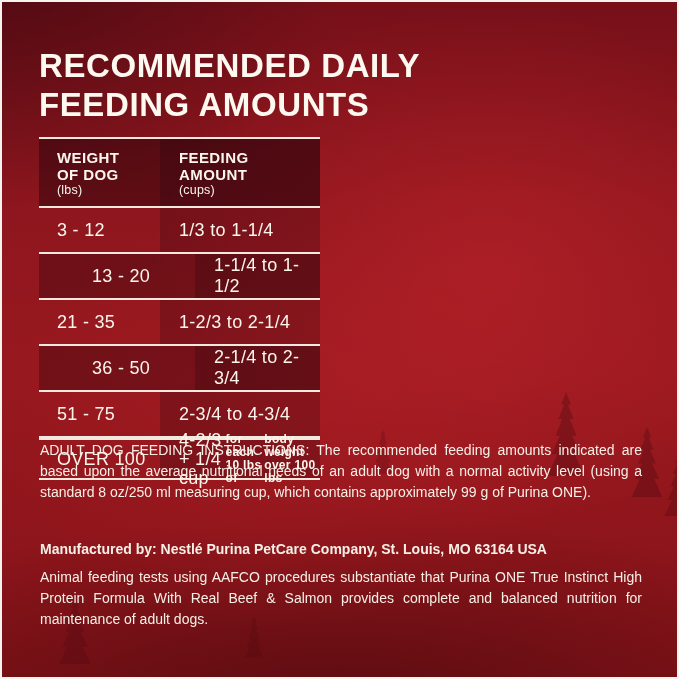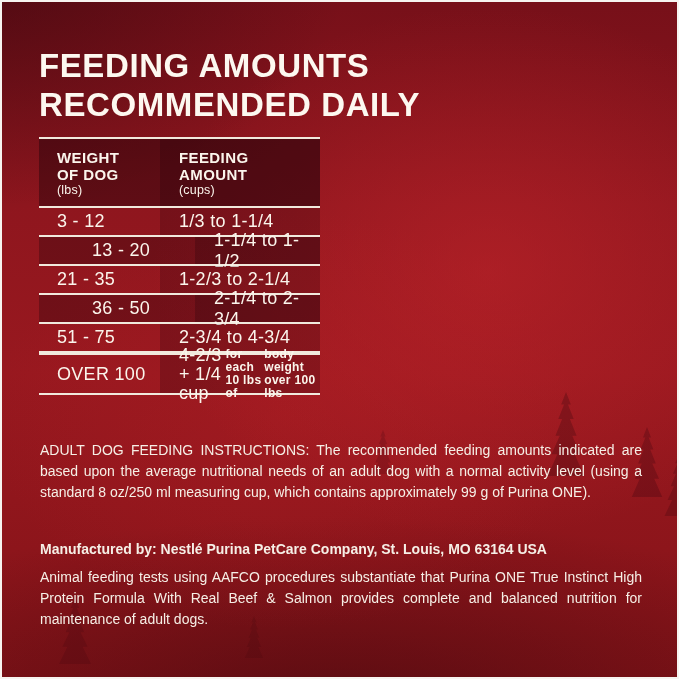--- a/index.html
+++ b/index.html
@@ -32,21 +32,21 @@
 
   .title {
     position:absolute; left:37px; top:44px;
     color:#fdf8f0; font-size:33px; font-weight:bold;
     line-height:39px; letter-spacing:0.6px;
   }
 
   
   .ftable { position:absolute; left:37px; top:135px; width:281px; color:#fbf5ec; }
   .sep    { height:2px; background:#f1e9dd; }
-  .trow   { display:flex; height:27px; font-size:18px; letter-spacing:0.3px; }
+  .trow   { display:flex; height:44px; font-size:18px; letter-spacing:0.3px; }
   .trow .c1 { width:121px; display:flex; align-items:center; padding-left:18px; box-sizing:border-box; }
   .trow .c2 { flex:1; display:flex; align-items:center; padding-left:19px; box-sizing:border-box;
               background:rgba(25,0,9,0.22); }
   .trow.dark { background:rgba(28,0,10,0.30);padding-left:35px; }
   .thead  { height:67px; background:rgba(22,0,8,0.40);justify-content:space-between; }
   .thead .c1, .thead .c2 { flex-direction:column; align-items:flex-start; justify-content:center; }
   .h-line { font-weight:bold; font-size:15px; line-height:17px; letter-spacing:0.4px; }
   .h-unit { font-size:12.5px; letter-spacing:0.2px; }
   .trow.tall { height:38px; }
   .c2-multi { flex-direction:row; align-items:flex-start; justify-content:flex-end; }
@@ -69,22 +69,22 @@
 <div class="canvas">
 
   <div class="tree t1"></div>
   <div class="tree t2"></div>
   <div class="tree t3"></div>
   <div class="tree t4"></div>
   <div class="tree t5"></div>
   <div class="tree t6"></div>
 
   <div class="title">
+    <div>RECOMMENDED DAILY</div>
     <div>FEEDING AMOUNTS</div>
-    <div>RECOMMENDED DAILY</div>
   </div>
 
   <div class="ftable">
     <div class="sep"></div>
 
     <div class="trow thead">
       <div class="c1">
         <div class="h-line">WEIGHT</div>
         <div class="h-line">OF DOG</div>
         <div class="h-unit">(lbs)</div>

